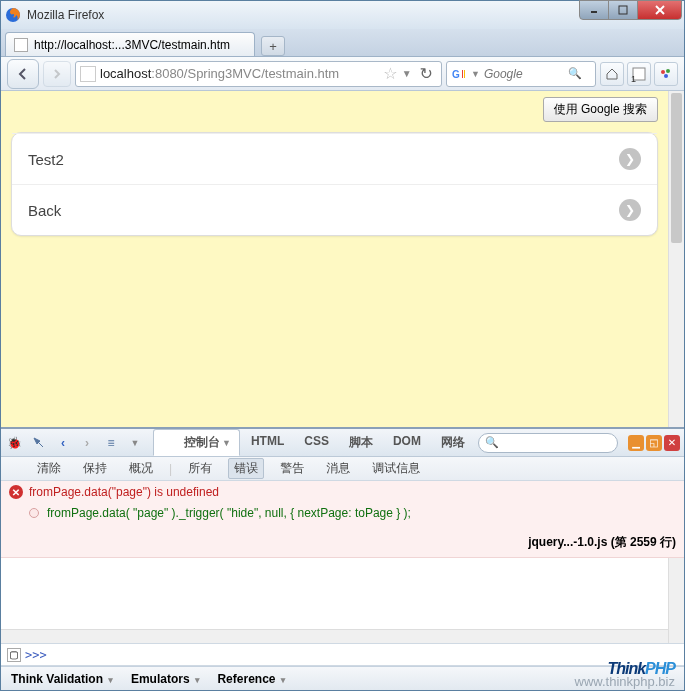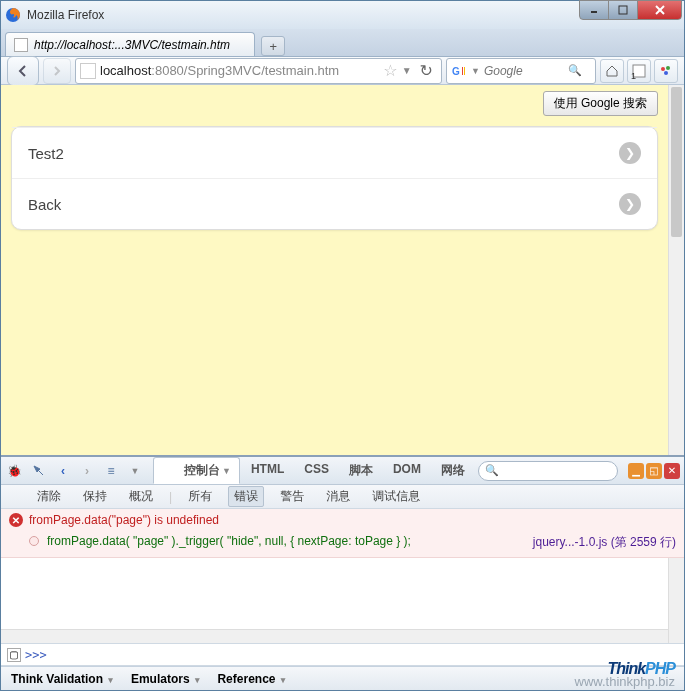--- a/index.html
+++ b/index.html
@@ -14,27 +14,27 @@
 .win-btn { width: 30px; height: 20px; border: 1px solid #888; background: linear-gradient(#f5f5f5,#d5d5d5); display: flex; align-items: center; justify-content: center; font-size: 11px; margin-left: -1px; }
 .win-btn.close { background: linear-gradient(#e37070,#c73030); color: #fff; width: 45px; border-radius: 0 0 4px 0; }
 .win-btn.max { background: linear-gradient(#c0d0e0,#90a5bb); }
 .win-btn.min { background: linear-gradient(#c0d0e0,#90a5bb); border-radius: 0 0 0 4px; }
 
 
 .menubar { height: 22px; background: #eef3f9; display: flex; align-items: center; padding: 0 6px; font-size: 12px; gap: 4px; border-bottom: 1px solid #c4d5e6; }
 .menubar span { padding: 2px 4px; cursor: default; }
 
 
-.tabbar { height: 28px; background: linear-gradient(#d5e0ed,#c4d2e2); display: flex; align-items: flex-end; padding: 0 4px; border-bottom: 1px solid #9eb2c7; font-style: italic; }
+.tabbar { height: 28px; background: linear-gradient(#d5e0ed,#c4d2e2); display: flex; align-items: flex-end; padding: 0 4px; border-bottom: 1px solid #9eb2c7; }
 .tab { background: linear-gradient(#fdfdfd,#e7edf3); border: 1px solid #9eb2c7; border-bottom: none; border-radius: 4px 4px 0 0; height: 24px; display: flex; align-items: center; padding: 0 8px; font-size: 12px; min-width: 250px; gap: 6px; }
 .tab-page-icon { width: 14px; height: 14px; background: #fff; border: 1px solid #aaa; }
 .newtab { width: 24px; height: 20px; margin-left: 6px; background: linear-gradient(#e8edf3,#d0dae5); border: 1px solid #a5b6c8; border-radius: 3px; display: flex; align-items: center; justify-content: center; font-size: 13px; color: #555; }
 
 
-.navbar { height: 28px; background: linear-gradient(#f8fafc,#e3eaf2); display: flex; align-items: center; padding: 0 6px; gap: 4px; border-bottom: 1px solid #b8c7d7; }
+.navbar { height: 34px; background: linear-gradient(#f8fafc,#e3eaf2); display: flex; align-items: center; padding: 0 6px; gap: 4px; border-bottom: 1px solid #b8c7d7; }
 .nav-btn { width: 28px; height: 26px; border: 1px solid #b0c0d0; border-radius: 4px; background: linear-gradient(#fafcfe,#e0e8f0); display: flex; align-items: center; justify-content: center; color: #666; }
 .nav-back { width: 32px; height: 30px; border-radius: 6px; }
 .urlbar { flex: 1; height: 26px; border: 1px solid #a9b8c8; border-radius: 3px; background: #fff; display: flex; align-items: center; padding: 0 4px; gap: 4px; }
 .urlbar .fav { width: 16px; height: 16px; background: #fff; border: 1px solid #ccc; }
 .urlbar .url-text { font-size: 13px; color: #888; }
 .urlbar .url-text .host { color: #222; }
 .urlbar .star { margin-left: auto; color: #bbb; }
 .urlbar .reload { color: #666; margin: 0 4px; }
 .searchbar { width: 150px; height: 26px; border: 1px solid #a9b8c8; border-radius: 3px; background: #fff; display: flex; align-items: center; padding: 0 4px; gap: 4px; }
 .google-icon { width: 16px; height: 16px; }
@@ -81,21 +81,21 @@
 .fb-subbar .sbtn { padding: 2px 6px; color: #444; }
 .fb-subbar .sbtn.active { background: #dbe3ec; border: 1px solid #b5c2d0; border-radius: 2px; padding: 1px 5px; }
 
 .fb-errors { background: #fdf0f0; border-bottom: 1px solid #f0d5d5; }
 .fb-err-line { display: flex; align-items: center; padding: 4px 8px; font-size: 12px; gap: 6px; }
 .err-icon { width: 14px; height: 14px; border-radius: 50%; background: #d03030; color: #fff; display: flex; align-items: center; justify-content: center; font-size: 10px; font-weight: bold; }
 .err-msg { color: #c02020; }
 .fb-err-detail { display: flex; padding: 3px 8px 6px 28px; font-size: 12px; font-family: "Courier New", monospace; }
 .bp { width: 10px; height: 10px; border-radius: 50%; border: 1px solid #d8a0a0; background: #fce8e8; margin-right: 8px; flex-shrink: 0; margin-top: 2px; }
 .err-code { color: #107010; }
-.err-src { margin-left: auto; color: #4c1d95; font-weight: normal; white-space: nowrap; }
+.err-src { margin-left: auto; color: #000000; font-weight: bold; white-space: nowrap; margin-top: 28px; }
 .fb-body { height: 86px; background: #fff; border-bottom: 1px solid #cfd9e3; position: relative; }
 .fb-body .scroll-right { position: absolute; right: 0; top: 0; bottom: 0; width: 16px; background: #f0f0f0; border-left: 1px solid #ddd; }
 .fb-body .scroll-bot { position: absolute; left: 0; right: 16px; bottom: 0; height: 14px; background: #f0f0f0; border-top: 1px solid #ddd; }
 
 .fb-cmdline { height: 22px; display: flex; align-items: center; padding: 0 6px; font-size: 12px; gap: 4px; background: #fff; border-bottom: 1px solid #cfd9e3; }
 .fb-cmdline .toggle { width: 14px; height: 14px; border: 1px solid #aaa; font-size: 10px; display: flex; align-items: center; justify-content: center; }
 .fb-cmdline .prompt { color: #4060c0; font-family: monospace; }
 
 .statusbar { height: 24px; background: linear-gradient(#f5f7fa,#e2e9f0); display: flex; align-items: center; padding: 0 10px; gap: 18px; font-size: 12px; font-weight: bold; border-top: 1px solid #c6d2df; }
 .statusbar .sitem .dd { font-size: 9px; color: #888; margin-left: 2px; }

